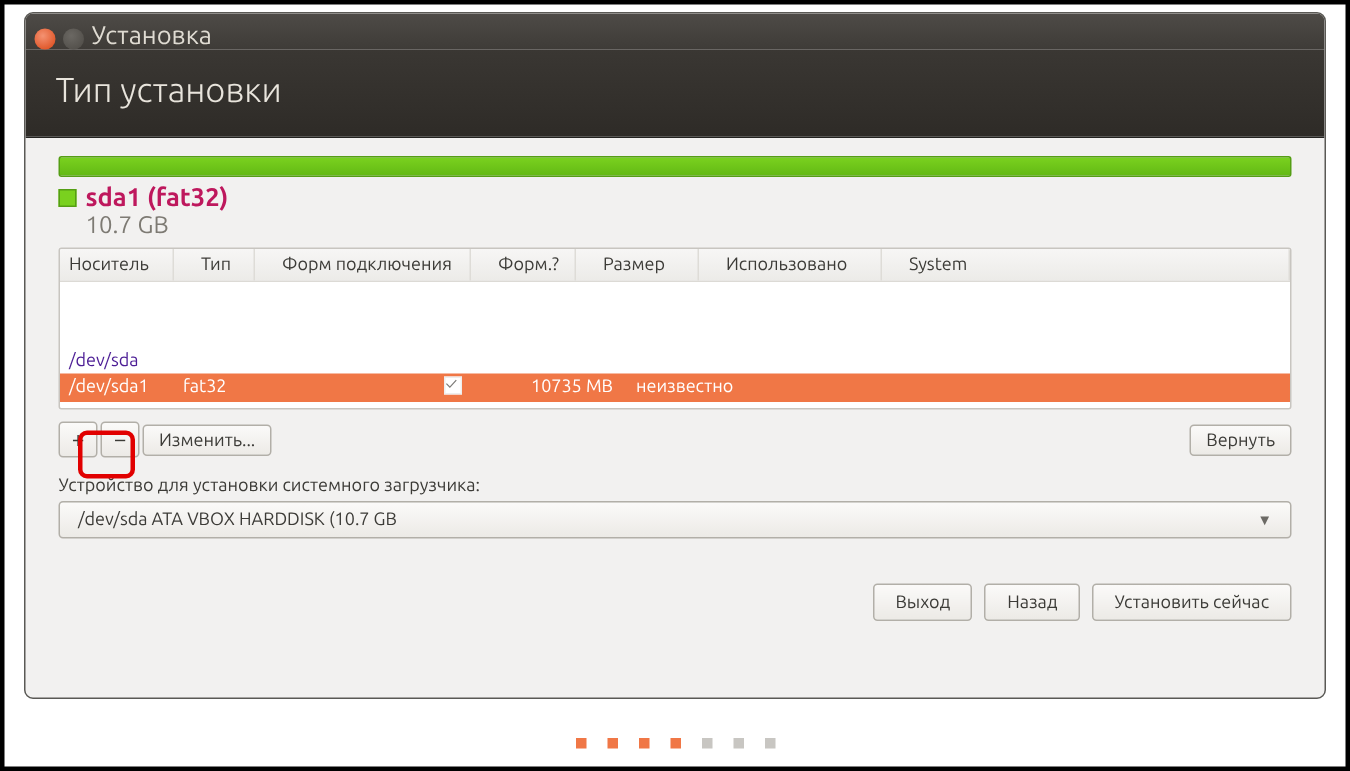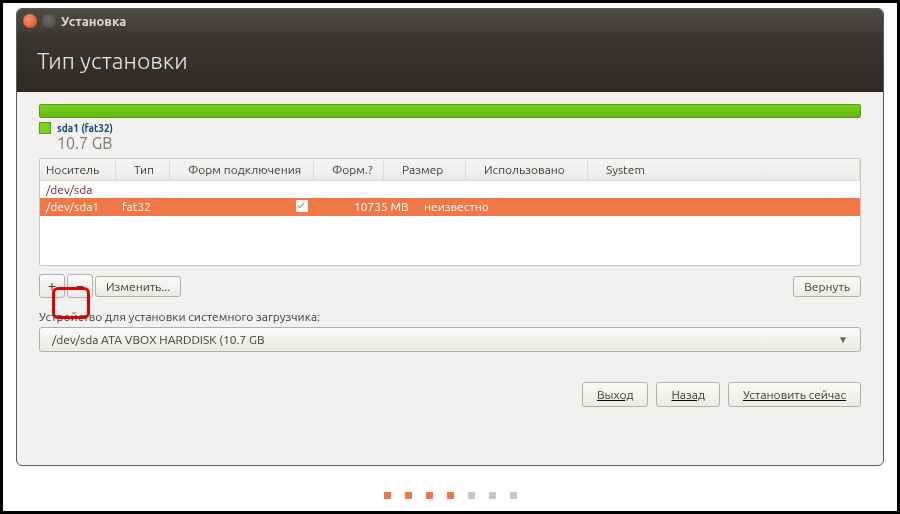--- a/index.html
+++ b/index.html
@@ -1,47 +1,47 @@
 <!DOCTYPE html>
 <html><head>
 <meta charset="utf-8">
 <style>
   * { box-sizing: border-box; margin: 0; padding: 0; font-family: "Ubuntu", "Segoe UI", Arial, sans-serif; }
   body { background: #fff; }
   .frame { position: relative; width: 900px; height: 514px; border: 3px solid #000; background: #fff; }
   .window { position: absolute; left: 13px; top: 5px; right: 13px; bottom: 45px; background: #f2f1f0; border: 1px solid #5a5955; border-radius: 6px; overflow: hidden; }
-  .titlebar { height: 24px; background: linear-gradient(#4e4b47,#3e3b37); display: flex; align-items: center; padding-left: 6px; color: #dfdbd2; font-size: 13px; font-weight: 700; }
+  .titlebar { height: 24px; background: linear-gradient(#4e4b47,#3e3b37); display: flex; align-items: flex-end; padding-left: 6px; color: #dfdbd2; font-size: 17px; font-weight: 400; }
   .tb-btn { width: 14px; height: 14px; border-radius: 50%; margin-right: 5px; }
   .tb-close { background: radial-gradient(circle at 40% 35%, #f49272, #d94412); }
   .tb-min   { background: radial-gradient(circle at 40% 35%, #6b6863, #4c4944); }
   .header { padding: 15px 20px 18px; background: linear-gradient(#3a3733,#2e2b27); color: #e8e4dc; font-size: 23px; font-weight: 300; border-bottom: 1px solid #232220; }
   .content { padding: 12px 22px 14px; }
   .barseg { height: 14px; background: linear-gradient(#7ad11f,#63b914); border: 1px solid #559e14; border-radius: 2px; }
   .partlabel { display: flex; align-items: center; gap: 6px; margin-top: 4px; }
   .plegend { width: 12px; height: 12px; background: #7ad11f; border: 1px solid #559e14; }
-  .ptitle { font-size: 10px; font-weight: 700; color: #0c4a6e; }
+  .ptitle { font-size: 17px; font-weight: 700; color: #be185d; }
   .psize  { font-size: 16px; color: #7d7a73; margin-left: 18px; }
   .tablewrap { margin-top: 6px; border: 1px solid #c8c5c0; background: #fff; height: 108px; border-radius: 2px; overflow: hidden; }
   .thead, .trow { display: grid; grid-template-columns: 76px 42px 132px 58px 70px 110px 1fr; font-size: 12px; }
   .thead { background: linear-gradient(#f7f6f5,#ecebe8); color: #3c3b37; border-bottom: 1px solid #dcdad5; gap: 12px; }
   .thead > div { padding: 4px 6px; border-right: 1px solid #dedcd7; }
   .trow > div { padding: 2px 6px; }
-  .trow.group { color: #7f1d1d; }
+  .trow.group { color: #4c1d95; margin-top: 44px; }
   .trow.sel { background: #f07746; color: #fff; }
   .chk { display: inline-block; width: 12px; height: 12px; border: 1px solid #eee; background: #fff; position: relative; }
   .chk::after { content: "✓"; position: absolute; left: 0; top: -2px; font-size: 11px; color: #7c7a77; }
   .toolbar { display: flex; align-items: center; gap: 2px; margin-top: 8px; position: relative; }
   .btn { background: linear-gradient(#fbfaf9,#eceae6); border: 1px solid #b2afa8; border-radius: 3px; color: #3c3b37; padding: 3px 10px; font-size: 12px; cursor: pointer; }
   .btn.small { width: 26px; height: 24px; padding: 0; font-size: 15px; line-height: 18px; text-align: center; }
   .toolbar .spacer { flex: 1; }
   .highlight-ring { position: absolute; left: 49px; top: 284px; width: 38px; height: 32px; border: 3px solid #e10000; border-radius: 6px; pointer-events: none; }
   .bootrow { margin-top: 12px; font-size: 12px; color: #3c3b37; }
   .combo { margin-top: 4px; background: linear-gradient(#fbfaf9,#eceae6); border: 1px solid #b2afa8; border-radius: 3px; padding: 5px 12px; display: flex; align-items: center; font-size: 12px; color: #3c3b37; }
   .combo .arrow { margin-left: auto; font-size: 10px; color: #6c6a65; }
-  .footer-btns { display: flex; justify-content: flex-end; gap: 8px; margin-top: 30px; text-decoration: underline; }
+  .footer-btns { display: flex; justify-content: flex-end; gap: 8px; margin-top: 30px; }
   .footer-btns .btn { padding: 5px 14px; }
   .pager { position: absolute; left: 0; right: 0; bottom: 12px; display: flex; justify-content: center; gap: 14px; }
   .dot { width: 7px; height: 7px; background: #c8c6c2; }
   .dot.on { background: #f07746; }
 </style>
 </head>
 <body>
 
 <div class="frame">
   <div class="window">

